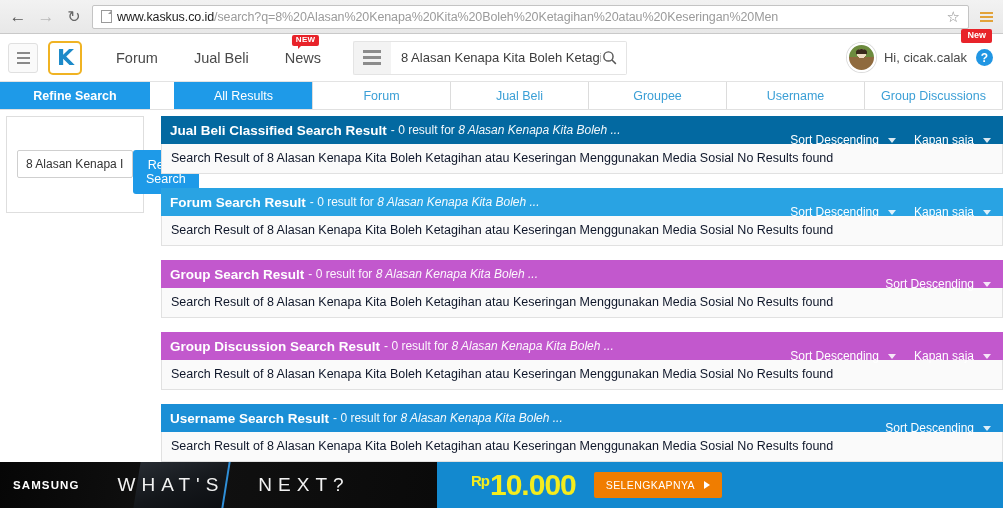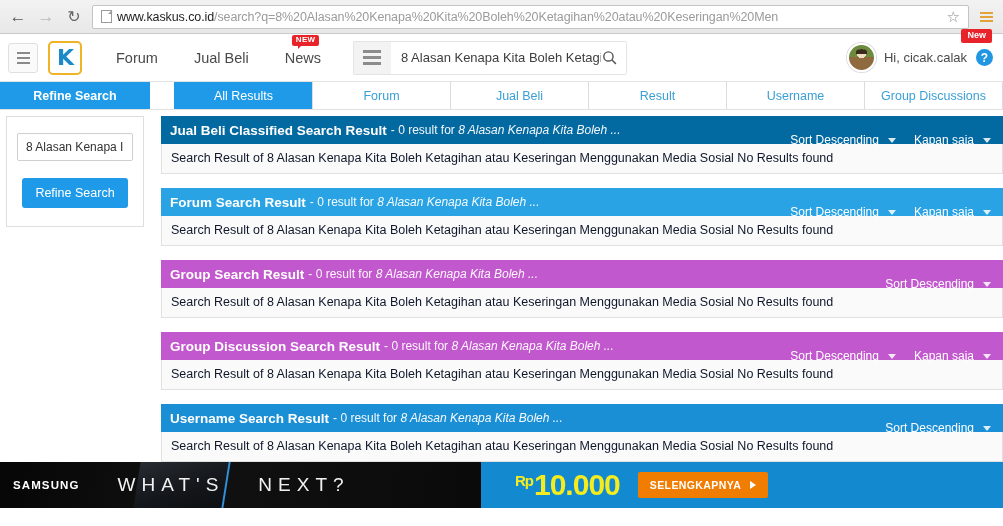--- a/index.html
+++ b/index.html
@@ -287,21 +287,21 @@
   .sidebar {
     width: 150px;
     flex: 0 0 150px;
     padding: 6px 6px 0 6px;
   }
   .refine-panel {
     border: 1px solid #dedede;
     background: #fff;
     padding: 16px 10px 18px;
     display: flex;
-    flex-direction: column;
+    flex-direction: row;
     align-items: center;
   }
   .refine-input {
     width: 116px;
     height: 28px;
     border: 1px solid #cfcfcf;
     border-radius: 2px;
     padding: 0 8px;
     font-size: 12px;
     color: #333;
@@ -381,21 +381,21 @@
   
   .ad-banner {
     position: absolute;
     left: 0; bottom: 0;
     width: 1003px;
     height: 46px;
     display: flex;
     z-index: 5;
   }
   .ad-left {
-    width: 481px;
+    width: 437px;
     background: linear-gradient(100deg, #060606 0%, #111 40%, #0a0a0a 100%);
     display: flex;
     align-items: center;
     position: relative;
     overflow: hidden;
   }
   .ad-cube {
     position: absolute;
     left: 137px; top: -6px;
     width: 90px; height: 58px;
@@ -442,21 +442,21 @@
     margin-left: 16px;
     letter-spacing: -1px;
     line-height: 1;
   }
   .ad-price .rp { font-size: 15px; vertical-align: 9px; margin-right: 1px; text-align: center; }
   .ad-cta {
     margin-left: 18px;
     background: #f07d00;
     color: #fff;
     font-size: 10.5px;
-    font-weight: 700;
+    font-weight: 400;
     letter-spacing: 0.4px;
     padding: 7px 12px;
     border-radius: 2px;
     display: flex;
     align-items: center;
     gap: 9px;
     white-space: nowrap;
   }
   .ad-cta .arrow {
     width: 0; height: 0;
@@ -532,21 +532,21 @@
     <div class="tab active">
         <span>All Results</span>
       </div>
     <div class="tab">
         <span>Forum</span>
       </div>
     <div class="tab">
         <span>Jual Beli</span>
       </div>
     <div class="tab">
-        <span>Result</span>
+        <span>Groupee</span>
       </div>
     <div class="tab">
         <span>Username</span>
       </div>
     <div class="tab">
         <span>Group Discussions</span>
       </div>
   </div>
 </div>
 

